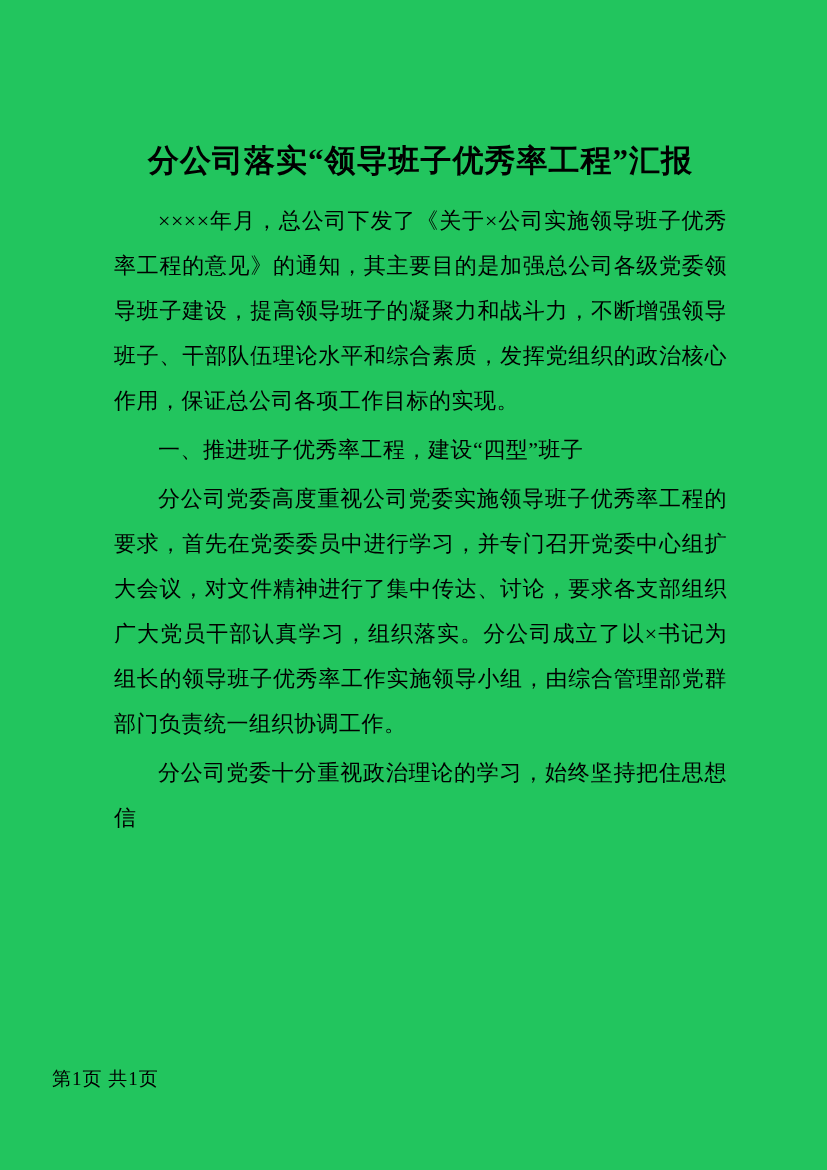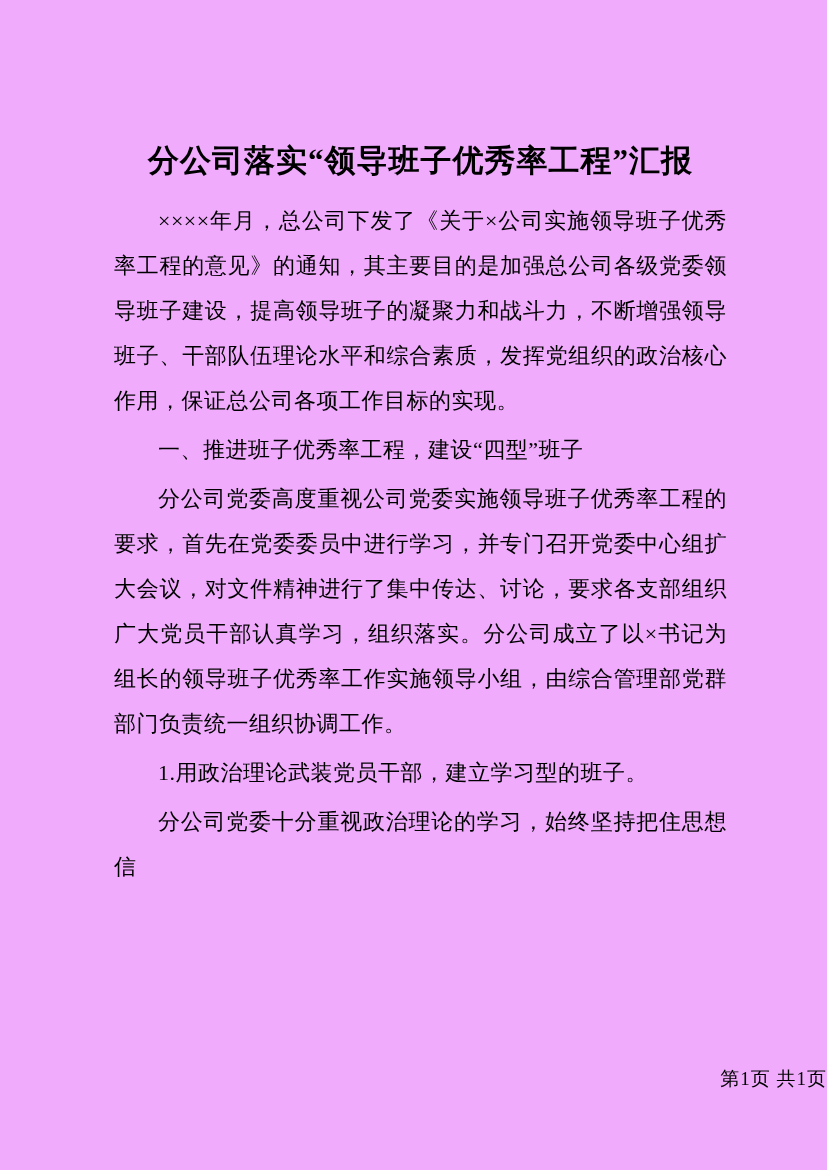--- a/index.html
+++ b/index.html
@@ -4,21 +4,21 @@
 <style>
   html, body {
     margin: 0;
     padding: 0;
     background: #ffffff;
   }
   .page {
     position: relative;
     width: 827px;
     height: 1170px;
-    background: #f0abfc;
+    background: #22c55e;
     color: #000000;
     font-family: "Liberation Serif", "DejaVu Serif", serif;
     overflow: hidden;
     box-sizing: border-box;
   }
   .content {
     padding: 138px 96px 0 110px;
   }
   .doc-title {
     margin: 0 0 14px 0;
@@ -35,35 +35,34 @@
     letter-spacing: 0.5px;
     text-align: justify;
     text-justify: inter-character;
     text-indent: 2em;
   }
   .page-footer {
     position: absolute;
     left: 0;
     right: 0;
     top: 1066px;
-    text-align: right;
+    text-align: left;
     font-size: 19px;
     letter-spacing: 1px;
     padding-left: 20px; 
     margin-left: 32px;
   }
 </style>
 </head>
 <body>
 
 <div class="page">
   <div class="content">
     <h1 class="doc-title">分公司落实“领导班子优秀率工程”汇报</h1>
     <div class="body-text">
       <p>××××年月，总公司下发了《关于×公司实施领导班子优秀率工程的意见》的通知，其主要目的是加强总公司各级党委领导班子建设，提高领导班子的凝聚力和战斗力，不断增强领导班子、干部队伍理论水平和综合素质，发挥党组织的政治核心作用，保证总公司各项工作目标的实现。</p>
       <p>一、推进班子优秀率工程，建设“四型”班子</p>
       <p>分公司党委高度重视公司党委实施领导班子优秀率工程的要求，首先在党委委员中进行学习，并专门召开党委中心组扩大会议，对文件精神进行了集中传达、讨论，要求各支部组织广大党员干部认真学习，组织落实。分公司成立了以×书记为组长的领导班子优秀率工作实施领导小组，由综合管理部党群部门负责统一组织协调工作。</p>
-      <p>1.用政治理论武装党员干部，建立学习型的班子。</p>
       <p>分公司党委十分重视政治理论的学习，始终坚持把住思想信</p>
     </div>
   </div>
   <div class="page-footer">第1页 共1页</div>
 </div>
 
 </body></html>

